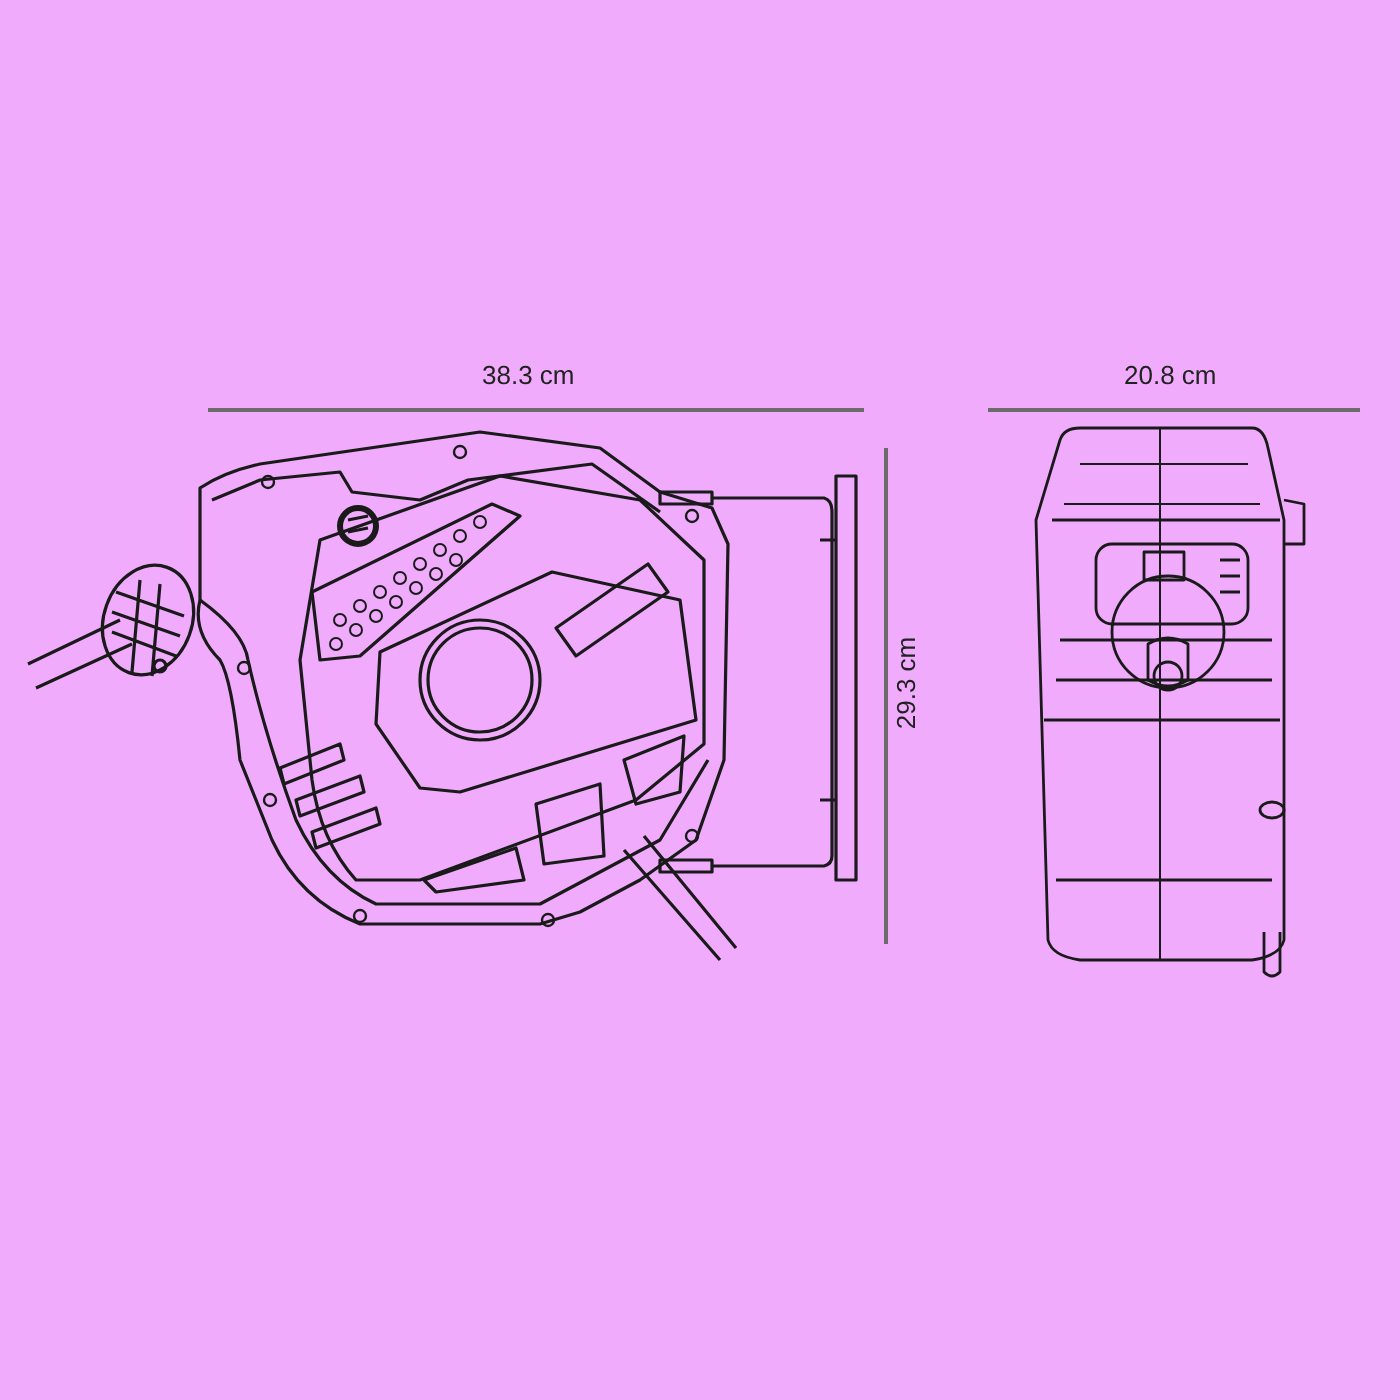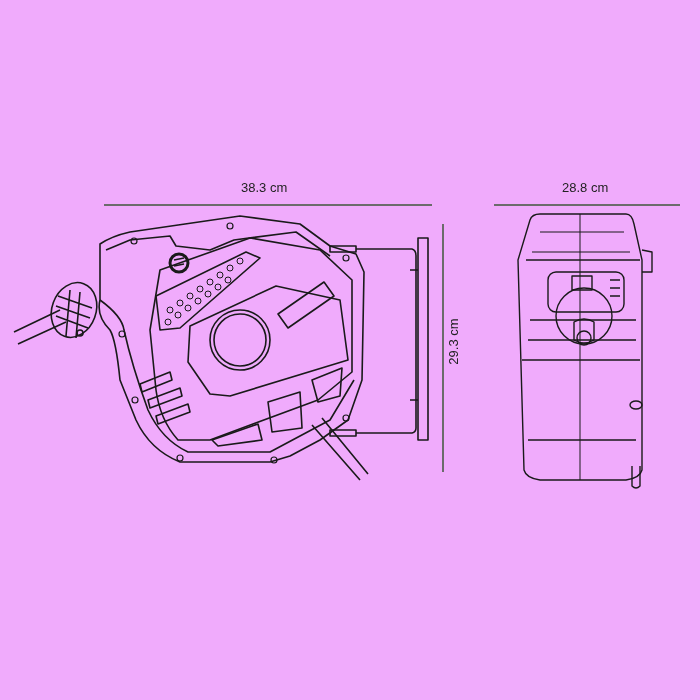--- a/index.html
+++ b/index.html
@@ -9,21 +9,21 @@
   svg{position:absolute;left:0;top:0;}
 </style>
 </head>
 <body>
 
 <div id="canvas">
 
   <div class="dim-label" style="left:241px;top:180px;">38.3 cm</div>
   <div class="dim-line" style="left:104px;top:204px;width:328px;height:2px;"></div>
 
-  <div class="dim-label" style="left:562px;top:180px;">28.8 cm</div>
+  <div class="dim-label" style="left:562px;top:180px;">20.8 cm</div>
   <div class="dim-line" style="left:494px;top:204px;width:186px;height:2px;"></div>
 
   <div class="dim-label" style="left:430px;top:334px;transform:rotate(-90deg);transform-origin:center;">29.3 cm</div>
   <div class="dim-line" style="left:442px;top:224px;width:2px;height:248px;"></div>
 
   <svg width="700" height="700" viewBox="0 0 700 700" fill="none" stroke="#1a1a1a" stroke-width="1.6" stroke-linejoin="round">
 
     <path d="M14 332 L60 310 M18 344 L66 322"></path>
 
     <g>

